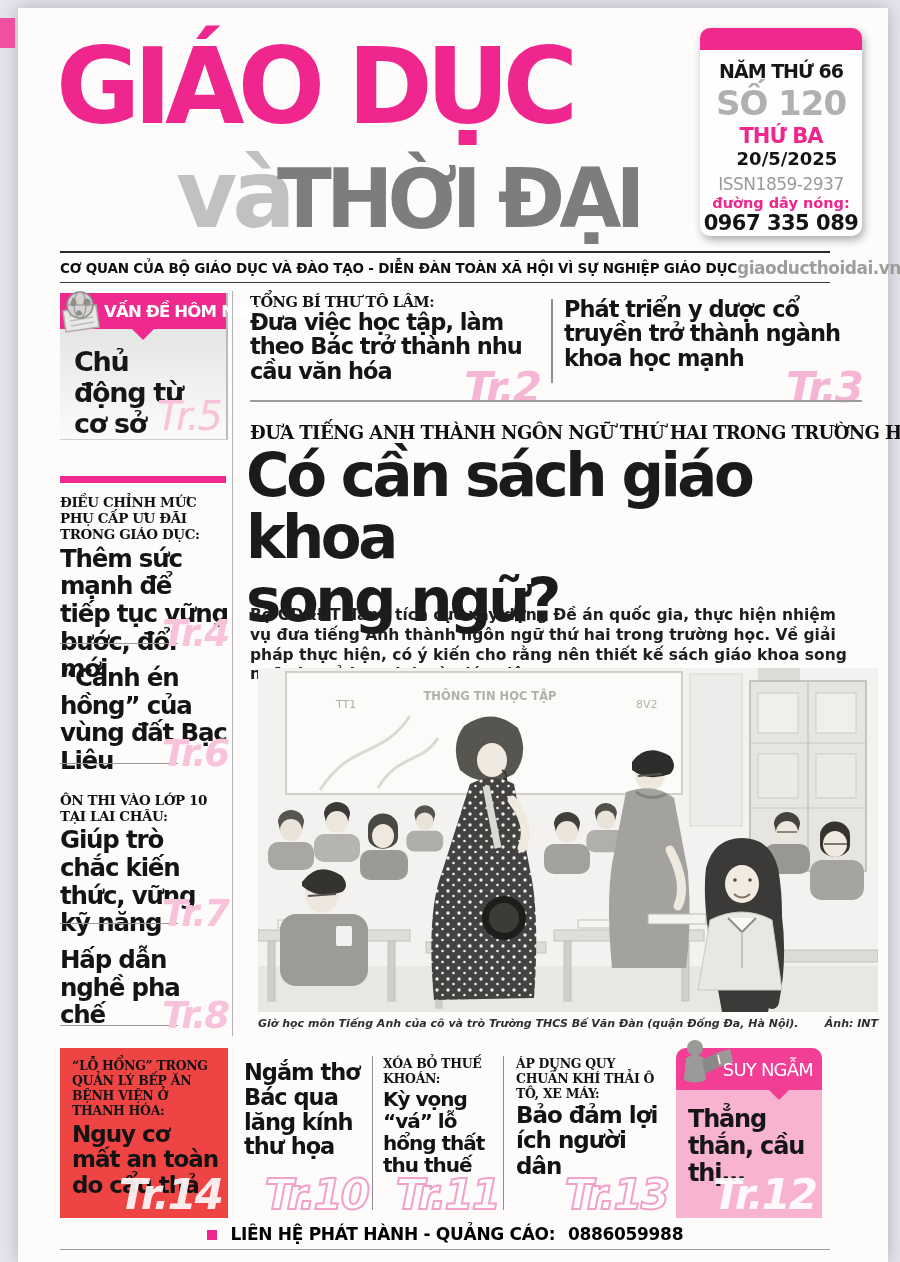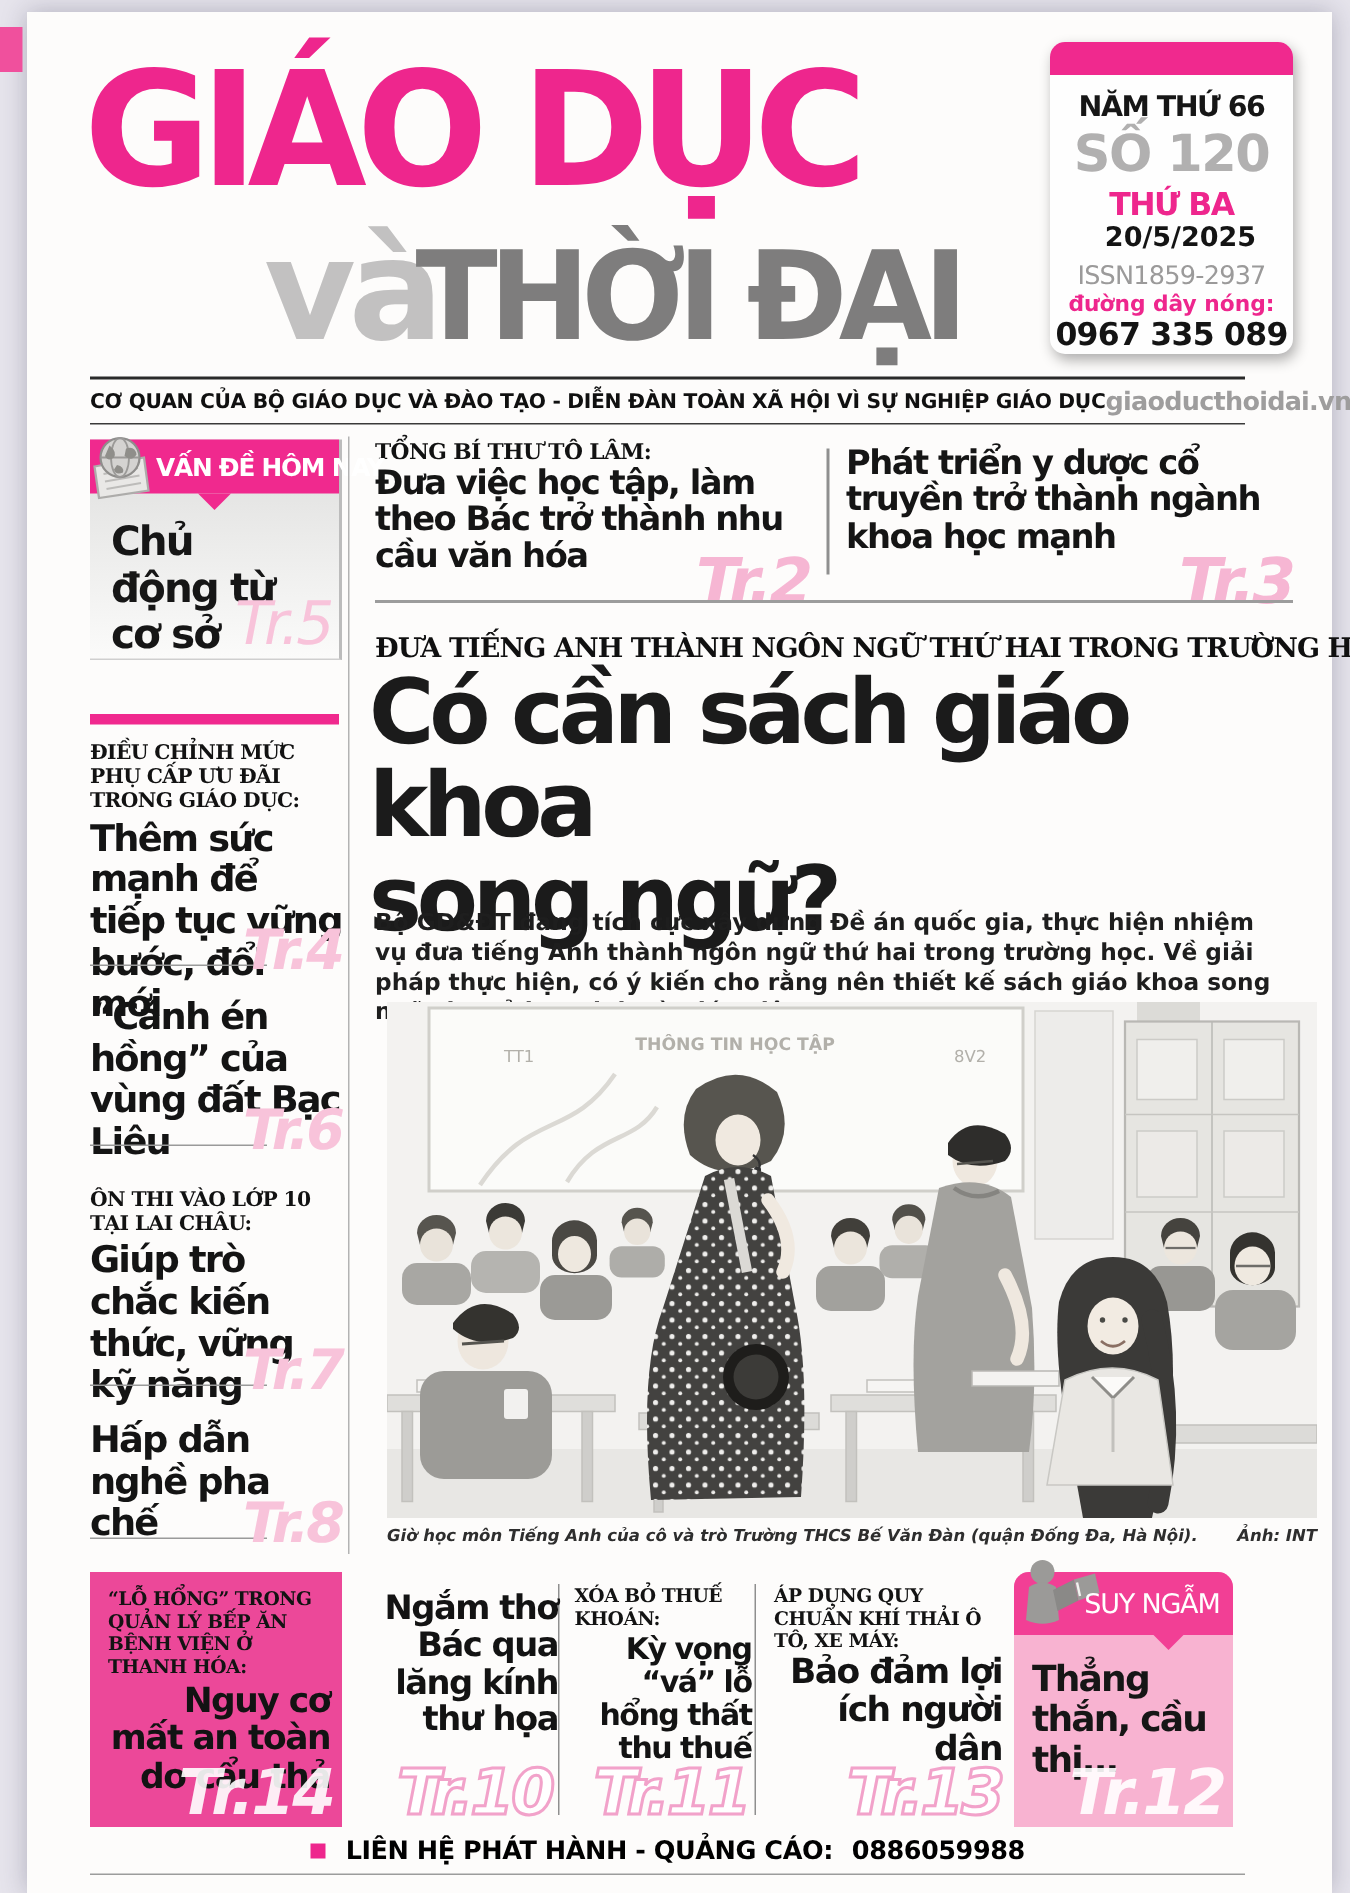--- a/index.html
+++ b/index.html
@@ -76,22 +76,22 @@
   .sb-page{position:absolute;right:0px;bottom:-4px;font-size:37px;font-style:italic;font-weight:bold;color:#f8c3da;letter-spacing:-2px;line-height:1;}
   .sb-rule{position:absolute;left:0;bottom:4px;width:118px;height:1px;background:#9a9a9a;}
   .sb-i1{top:494px;height:154px;}
   .sb-i2{top:662px;height:106px;}
   .sb-i3{top:792px;height:136px;}
   .sb-i4{top:944px;height:86px;}
 
   
   .bband{position:absolute;left:60px;top:1048px;width:766px;height:170px;display:flex;}
   .bb-kicker{font-family:"DejaVu Serif",serif;font-weight:bold;font-size:12.5px;letter-spacing:-.3px;line-height:1.2;color:#131313;}
-  .bb-title{font-weight:bold;letter-spacing:-1px;line-height:1.1;color:#131313;text-align:right;}
-  .bb-gray{width:168px;background:#ec4899;position:relative;padding:10px 8px 0 12px;box-sizing:border-box;margin-right:8px;}
+  .bb-title{font-weight:bold;letter-spacing:-1px;line-height:1.1;color:#131313;}
+  .bb-gray{width:168px;background:#ef4444;position:relative;padding:10px 8px 0 12px;box-sizing:border-box;margin-right:8px;}
   .bb-gray .bb-title{font-size:23px;margin-top:4px;}
   .tr-big{position:absolute;font-style:italic;font-weight:bold;letter-spacing:-2px;line-height:1;}
   .tr-white{right:6px;bottom:2px;font-size:42px;color:rgba(255,255,255,.9);}
   .tr-outline{right:4px;bottom:2px;font-size:42px;color:#fff;-webkit-text-stroke:2px #f2a2ca;text-shadow:0 0 1px #f2a2ca;}
   .bb-s2{width:136px;position:relative;padding:12px 0 0 8px;box-sizing:border-box;}
   .bb-s2 .bb-title{font-size:22.5px;}
   .bb-div{width:1px;background:#8f8f8f;margin:8px 0;}
   .bb-s3{width:130px;position:relative;padding:8px 2px 0 10px;box-sizing:border-box;}
   .bb-s3 .bb-title{font-size:20px;margin-top:2px;}
   .bb-s4{width:168px;position:relative;padding:8px 4px 0 12px;box-sizing:border-box;}

